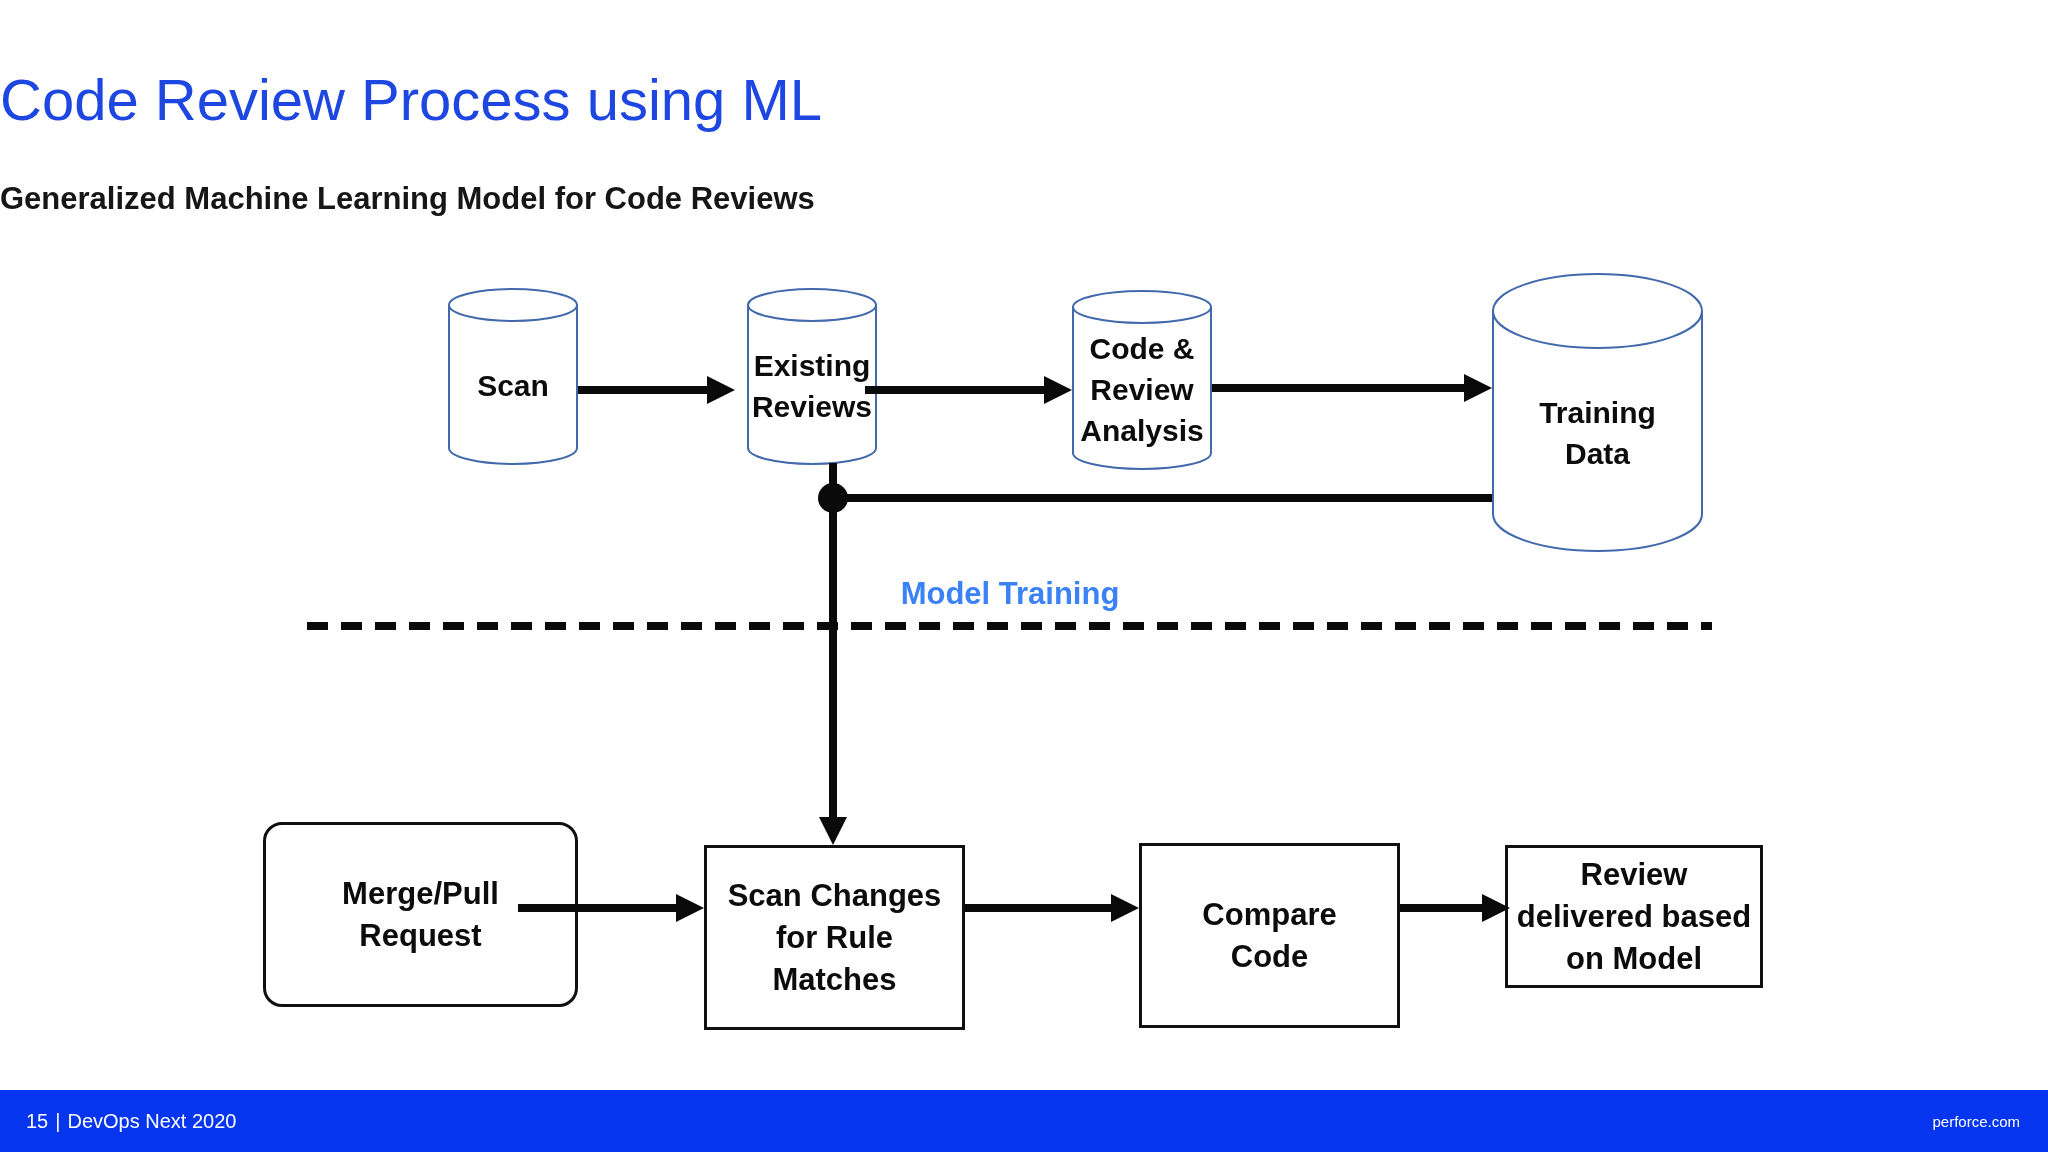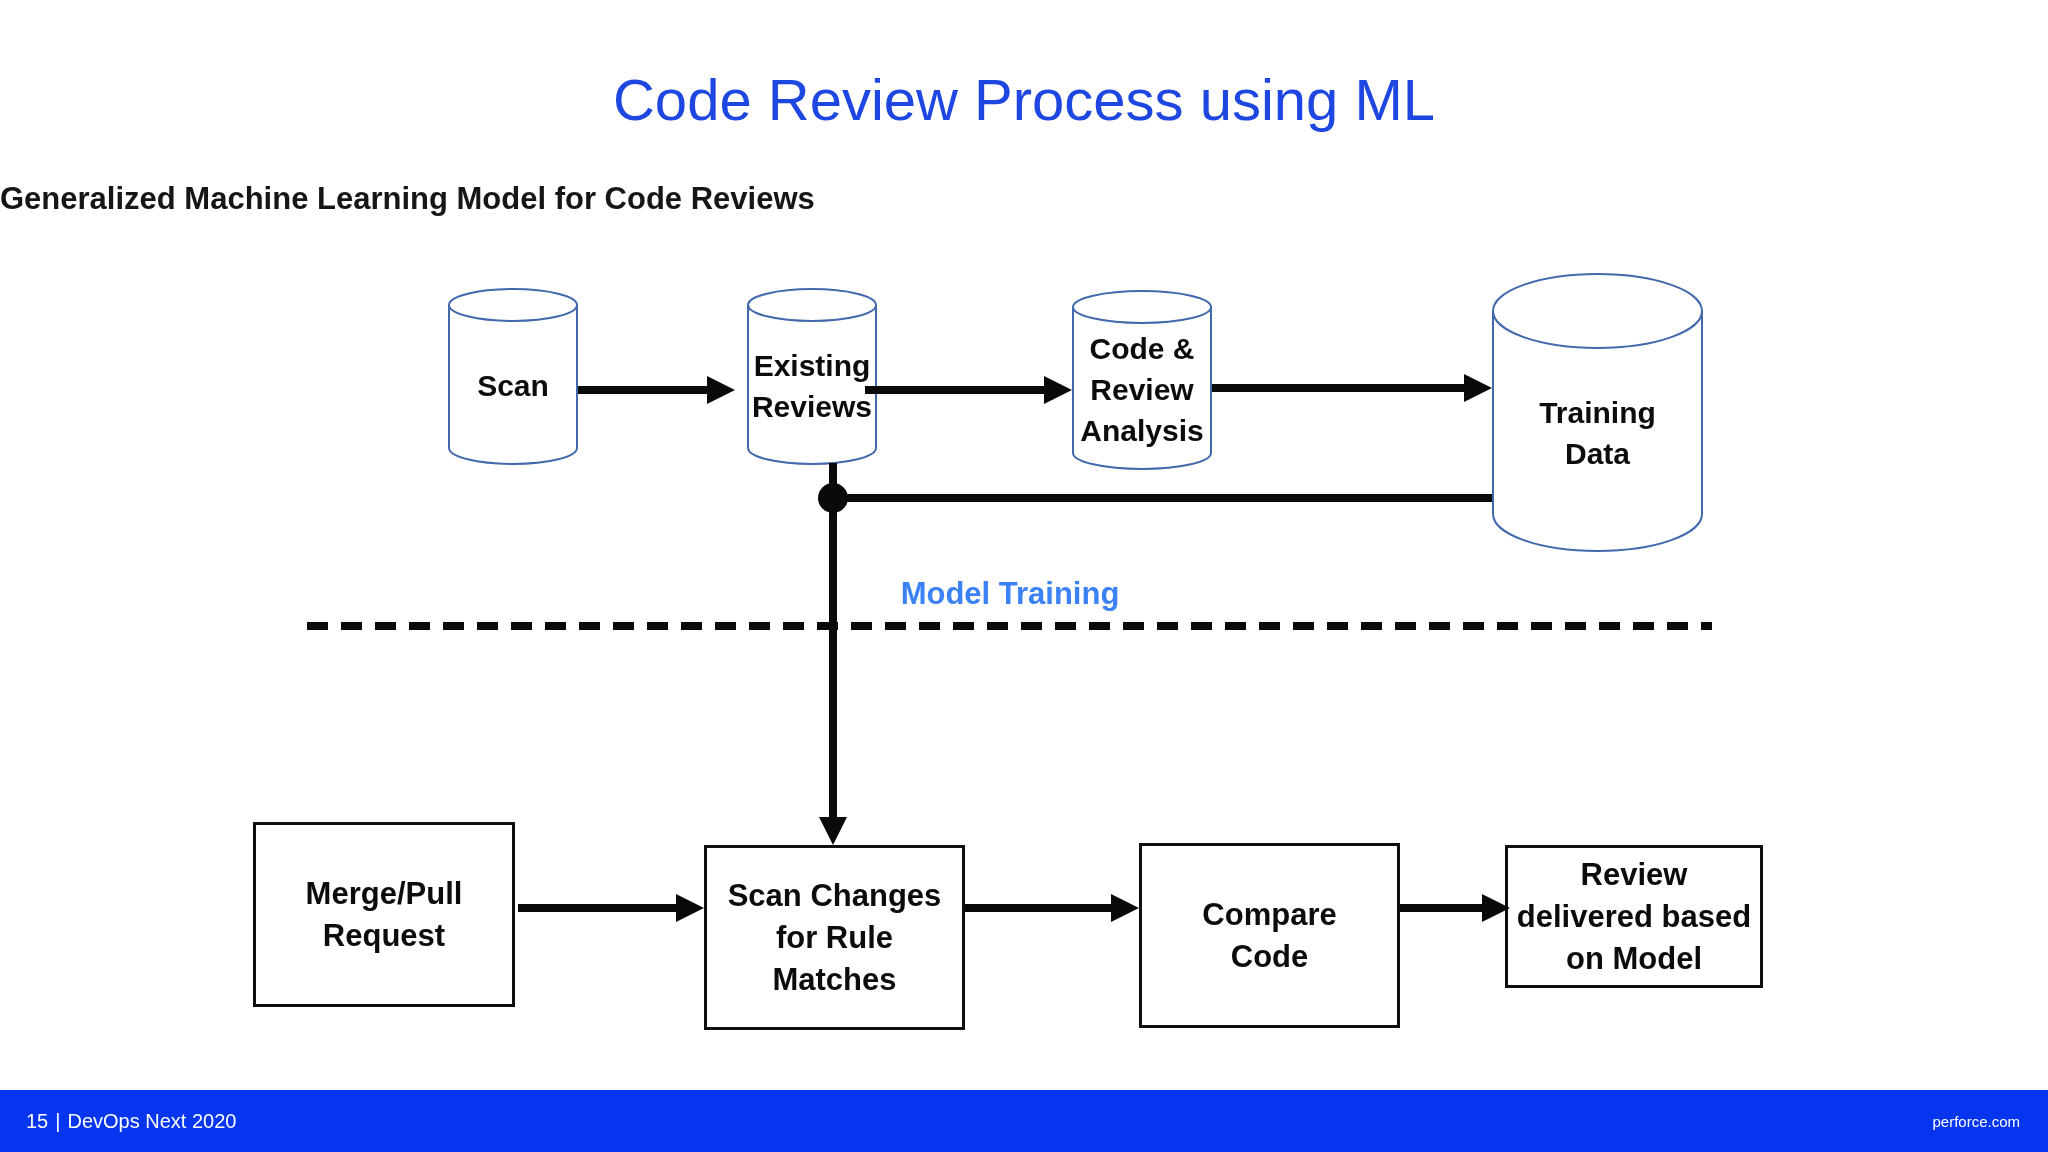--- a/index.html
+++ b/index.html
@@ -7,21 +7,21 @@
     --footer-blue:#0535EF;
     --cylinder-stroke:#4169AC;
     --ink:#0A0A0A;
   }
   html,body{margin:0;padding:0;background:#fff;}
   #slide{
     position:relative;width:2048px;height:1152px;background:#ffffff;
     font-family:"Liberation Sans", sans-serif;color:#111;overflow:hidden;
   }
   .title{
-    position:absolute;left:0;right:0;top:64px;text-align:center;
+    position:absolute;left:0;right:0;top:64px;text-align:left;
     font-size:58px;line-height:72px;color:var(--title-blue);font-weight:400;
   }
   .subtitle{
     position:absolute;left:0;right:0;top:181px;text-align:left;
     font-size:31px;line-height:36px;color:#161616;font-weight:600;
   }
   .multiline{white-space:pre-line;}
   
   .cyl{position:absolute;}
   .cyl svg{position:absolute;left:0;top:0;width:100%;height:100%;}
@@ -118,21 +118,21 @@
   <div class="head-right" style="left:1464px;top:374px;"></div>
 
   <div class="vline" style="left:829px;top:463px;height:354px;"></div>
   <div class="head-down" style="left:819px;top:817px;"></div>
   <div class="dot" style="left:818px;top:483px;"></div>
   <div class="hline" style="left:833px;top:494px;width:659px;"></div>
 
   <div class="zone-label" style="left:810px;top:572px;">Model Training</div>
   <div class="dashed" style="left:307px;top:622px;width:1405px;"></div>
 
-  <div class="pbox multiline" style="left:253px;top:822px;width:262px;height:185px;">Merge/Pull
+  <div class="pbox multiline" style="left:263px;top:822px;width:315px;height:185px;border-radius:19px;">Merge/Pull
 Request</div>
   <div class="pbox multiline" style="left:704px;top:845px;width:261px;height:185px;">Scan Changes
 for Rule
 Matches</div>
   <div class="pbox multiline" style="left:1139px;top:843px;width:261px;height:185px;">Compare
 Code</div>
   <div class="pbox multiline" style="left:1505px;top:845px;width:258px;height:143px;">Review
 delivered based
 on Model</div>
 

